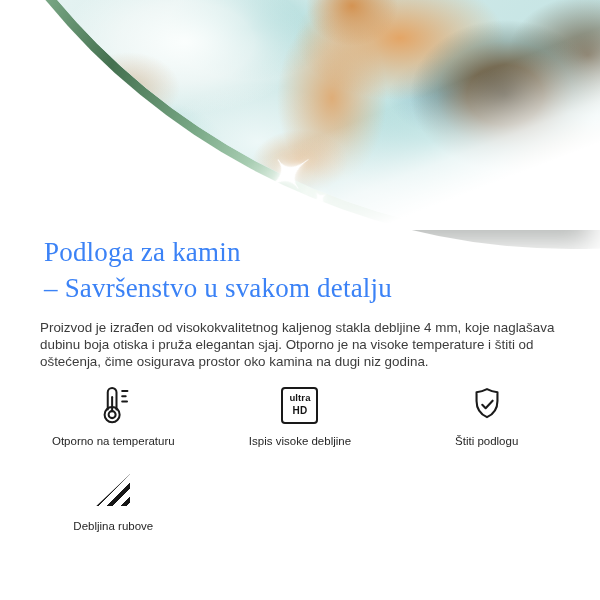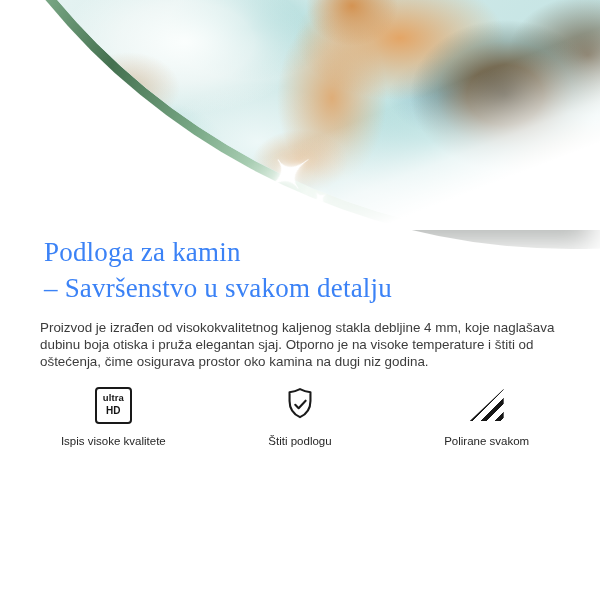--- a/index.html
+++ b/index.html
@@ -117,45 +117,57 @@
   </section>
 
   <main class="content">
 
     <h1 class="title"><span>Podloga za kamin</span><br><span>– Savršenstvo u svakom detalju</span></h1>
 
     <p class="desc">Proizvod je izrađen od visokokvalitetnog kaljenog stakla debljine 4 mm, koje naglašava dubinu boja otiska i pruža elegantan sjaj. Otporno je na visoke temperature i štiti od oštećenja, čime osigurava prostor oko kamina na dugi niz godina.</p>
 
     <div class="features">
 
+      <div class="feature">
+        <div class="icon-wrap">
+          <svg width="40" height="42" viewBox="0 0 44 48">
+            <path class="icon-stroke" d="M16 29 V9.5 A5 5 0 0 1 26 9.5 V29"></path>
+            <circle class="icon-stroke" cx="21" cy="35" r="8.6"></circle>
+            <circle class="icon-stroke" cx="21" cy="35" r="4"></circle>
+            <path class="icon-stroke" d="M21 15 V30"></path>
+            <path class="icon-stroke" d="M32.5 8 H38.5 M32.5 14 H36.5 M32.5 20 H38"></path>
+          </svg>
+        </div>
+        <div class="feature-label">Otporno na temperaturu</div>
+      </div>
 
       <div class="feature">
         <div class="icon-wrap">
           <div class="uhd-box">
             <span class="uhd-top">ultra</span>
             <span class="uhd-bottom">HD</span>
           </div>
         </div>
-        <div class="feature-label">Ispis visoke kvalitete</div>
+        <div class="feature-label">Ispis visoke debljine</div>
       </div>
 
       <div class="feature">
         <div class="icon-wrap">
           <svg width="40" height="40" viewBox="0 0 44 44">
             <path class="icon-stroke" d="M22 4.5 c3.2 1.6 7.2 2.9 11.5 3.4 v9.6 c0 8.6 -4.6 14.6 -11.5 17.9 c-6.9 -3.3 -11.5 -9.3 -11.5 -17.9 V7.9 c4.3 -0.5 8.3 -1.8 11.5 -3.4 Z"></path>
             <path class="icon-stroke" d="M16.8 21.8 l3.7 3.7 l7.7 -8.2"></path>
           </svg>
         </div>
         <div class="feature-label">Štiti podlogu</div>
       </div>
 
 
       <div class="feature">
         <div class="icon-wrap">
           <div class="stripes"></div>
         </div>
-        <div class="feature-label">Polirane svakom</div>
+        <div class="feature-label">Debljina rubove</div>
       </div>
 
 
     </div>
   </main>
 </div>
 
 </body></html>

